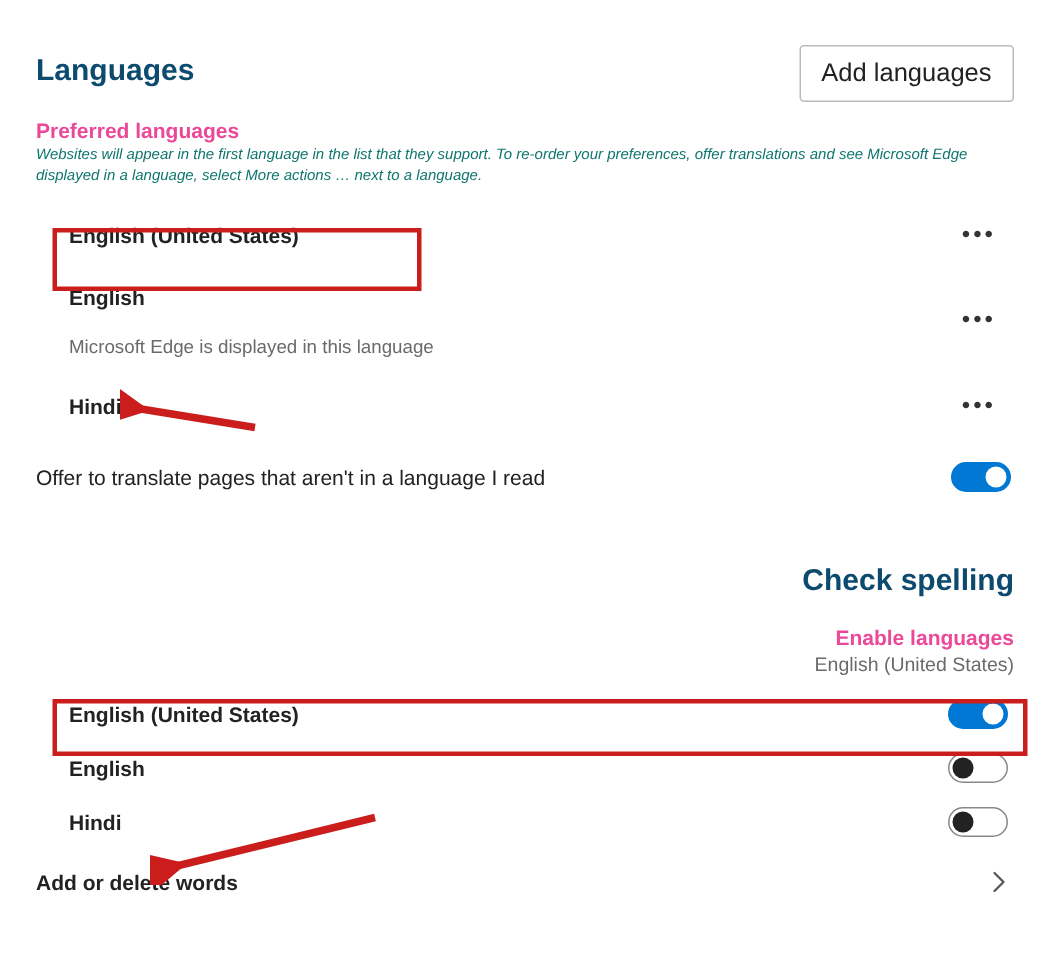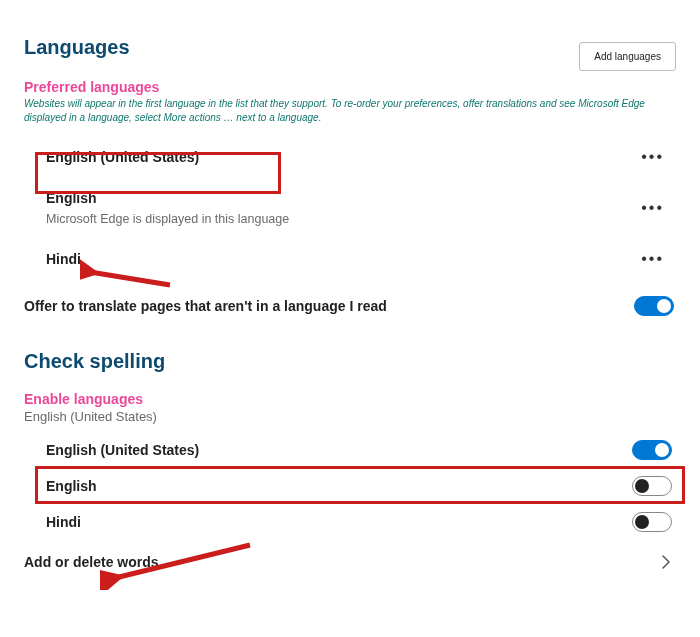--- a/index.html
+++ b/index.html
@@ -23,26 +23,26 @@
     font-weight: 600;
     margin: 12px 0 18px 0;
     color: #0c4a6e;
   }
   .header-row {
     display: flex;
     align-items: flex-start;
     justify-content: space-between;
   }
   .add-lang-btn {
-    margin-top: 18px;
+    margin-top: 6px;
     padding: 8px 14px;
     background: #fff;
     border: 1px solid #bbb;
     border-radius: 3px;
-    font-size: 10px;
+    font-size: 17px;
     cursor: pointer;
     color: #222;
     white-space: nowrap;
   }
   .sub-heading {
     font-size: 14px;
     font-weight: 600;
     color: #ec4899;
     margin: 2px 0 2px 0;
   }
@@ -58,52 +58,52 @@
   .lang-row {
     display: flex;
     align-items: center;
     justify-content: space-between;
     padding: 10px 4px 10px 22px;
     position: relative;
   }
   .lang-row.tight { padding-top: 8px; padding-bottom: 8px; }
   .lang-left { display: flex; flex-direction: column; }
   .lang-name { font-size: 14px; font-weight: 600; color: #222; }
-  .lang-sub { font-size: 12.5px; color: #6a6a6a; margin-top: 6px; }
+  .lang-sub { font-size: 12.5px; color: #6a6a6a; margin-top: 18px; }
   .more-btn {
     font-size: 16px;
     letter-spacing: 2px;
     color: #333;
     cursor: pointer;
     background: none;
     border: none;
     padding: 4px 8px;
   }
   .offer-row {
     display: flex; align-items: center; justify-content: space-between;
     padding: 14px 2px 14px 0;
   }
-  .offer-label { font-size: 14px; font-weight: 700; color: #222; }
+  .offer-label { font-size: 14px; font-weight: 400; color: #222; }
   
   .toggle {
     width: 40px; height: 20px; border-radius: 999px;
     position: relative; cursor: pointer;
     border: 1px solid #888; background: #fff;
     flex: 0 0 auto;
   }
   .toggle .knob {
     position: absolute; top: 2px; left: 2px;
     width: 14px; height: 14px; border-radius: 50%;
     background: #222;
     transition: left .1s;
   }
   .toggle.on { background: #0078d4; border-color: #0078d4; }
   .toggle.on .knob { left: 22px; background: #fff; }
   
-  .spell-section { margin-top: 20px; }
+  .spell-section { margin-top: 34px; text-align: right; }
   .spell-desc { font-size: 13px; color: #6a6a6a; margin: 0 0 8px 0; }
   .spell-list .lang-row { padding-left: 22px; }
   .add-words-row {
     display: flex; align-items: center; justify-content: space-between;
     padding: 14px 2px 14px 0; cursor: pointer;
   }
   .add-words-label { font-size: 14px; font-weight: 700; color: #222; }
   .chevron { width: 16px; height: 16px; color: #555; }
   
   .anno {

